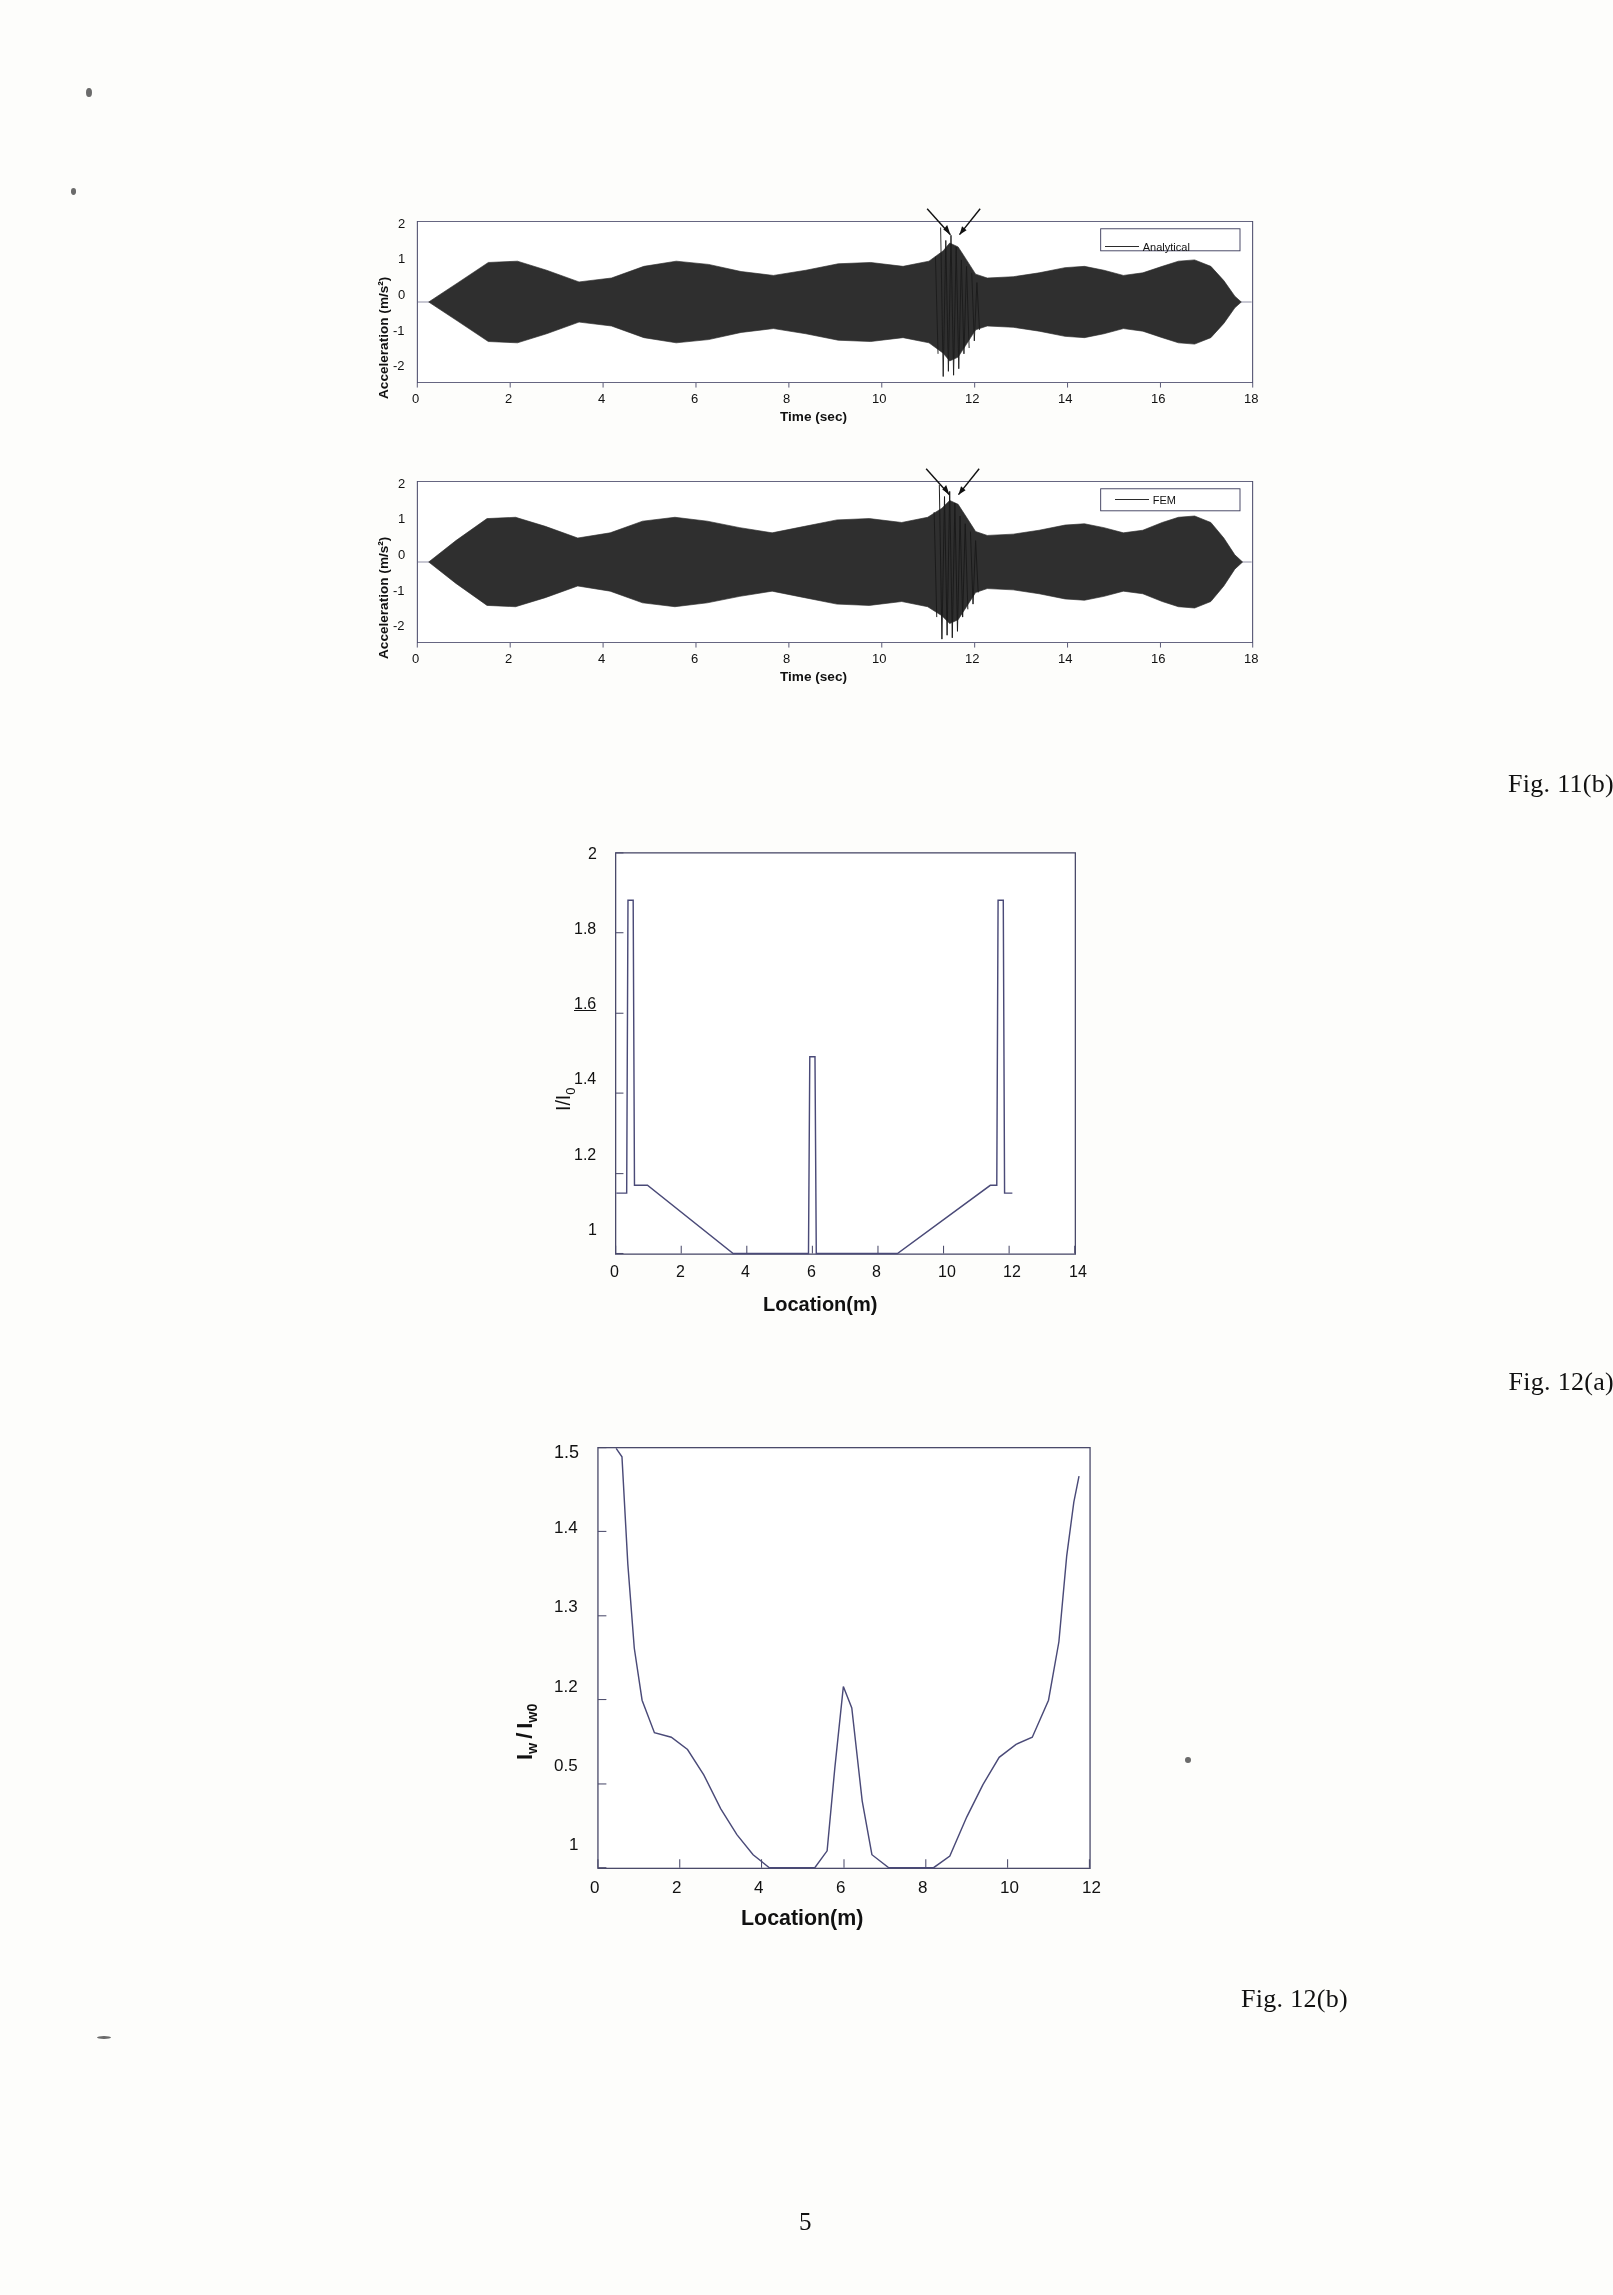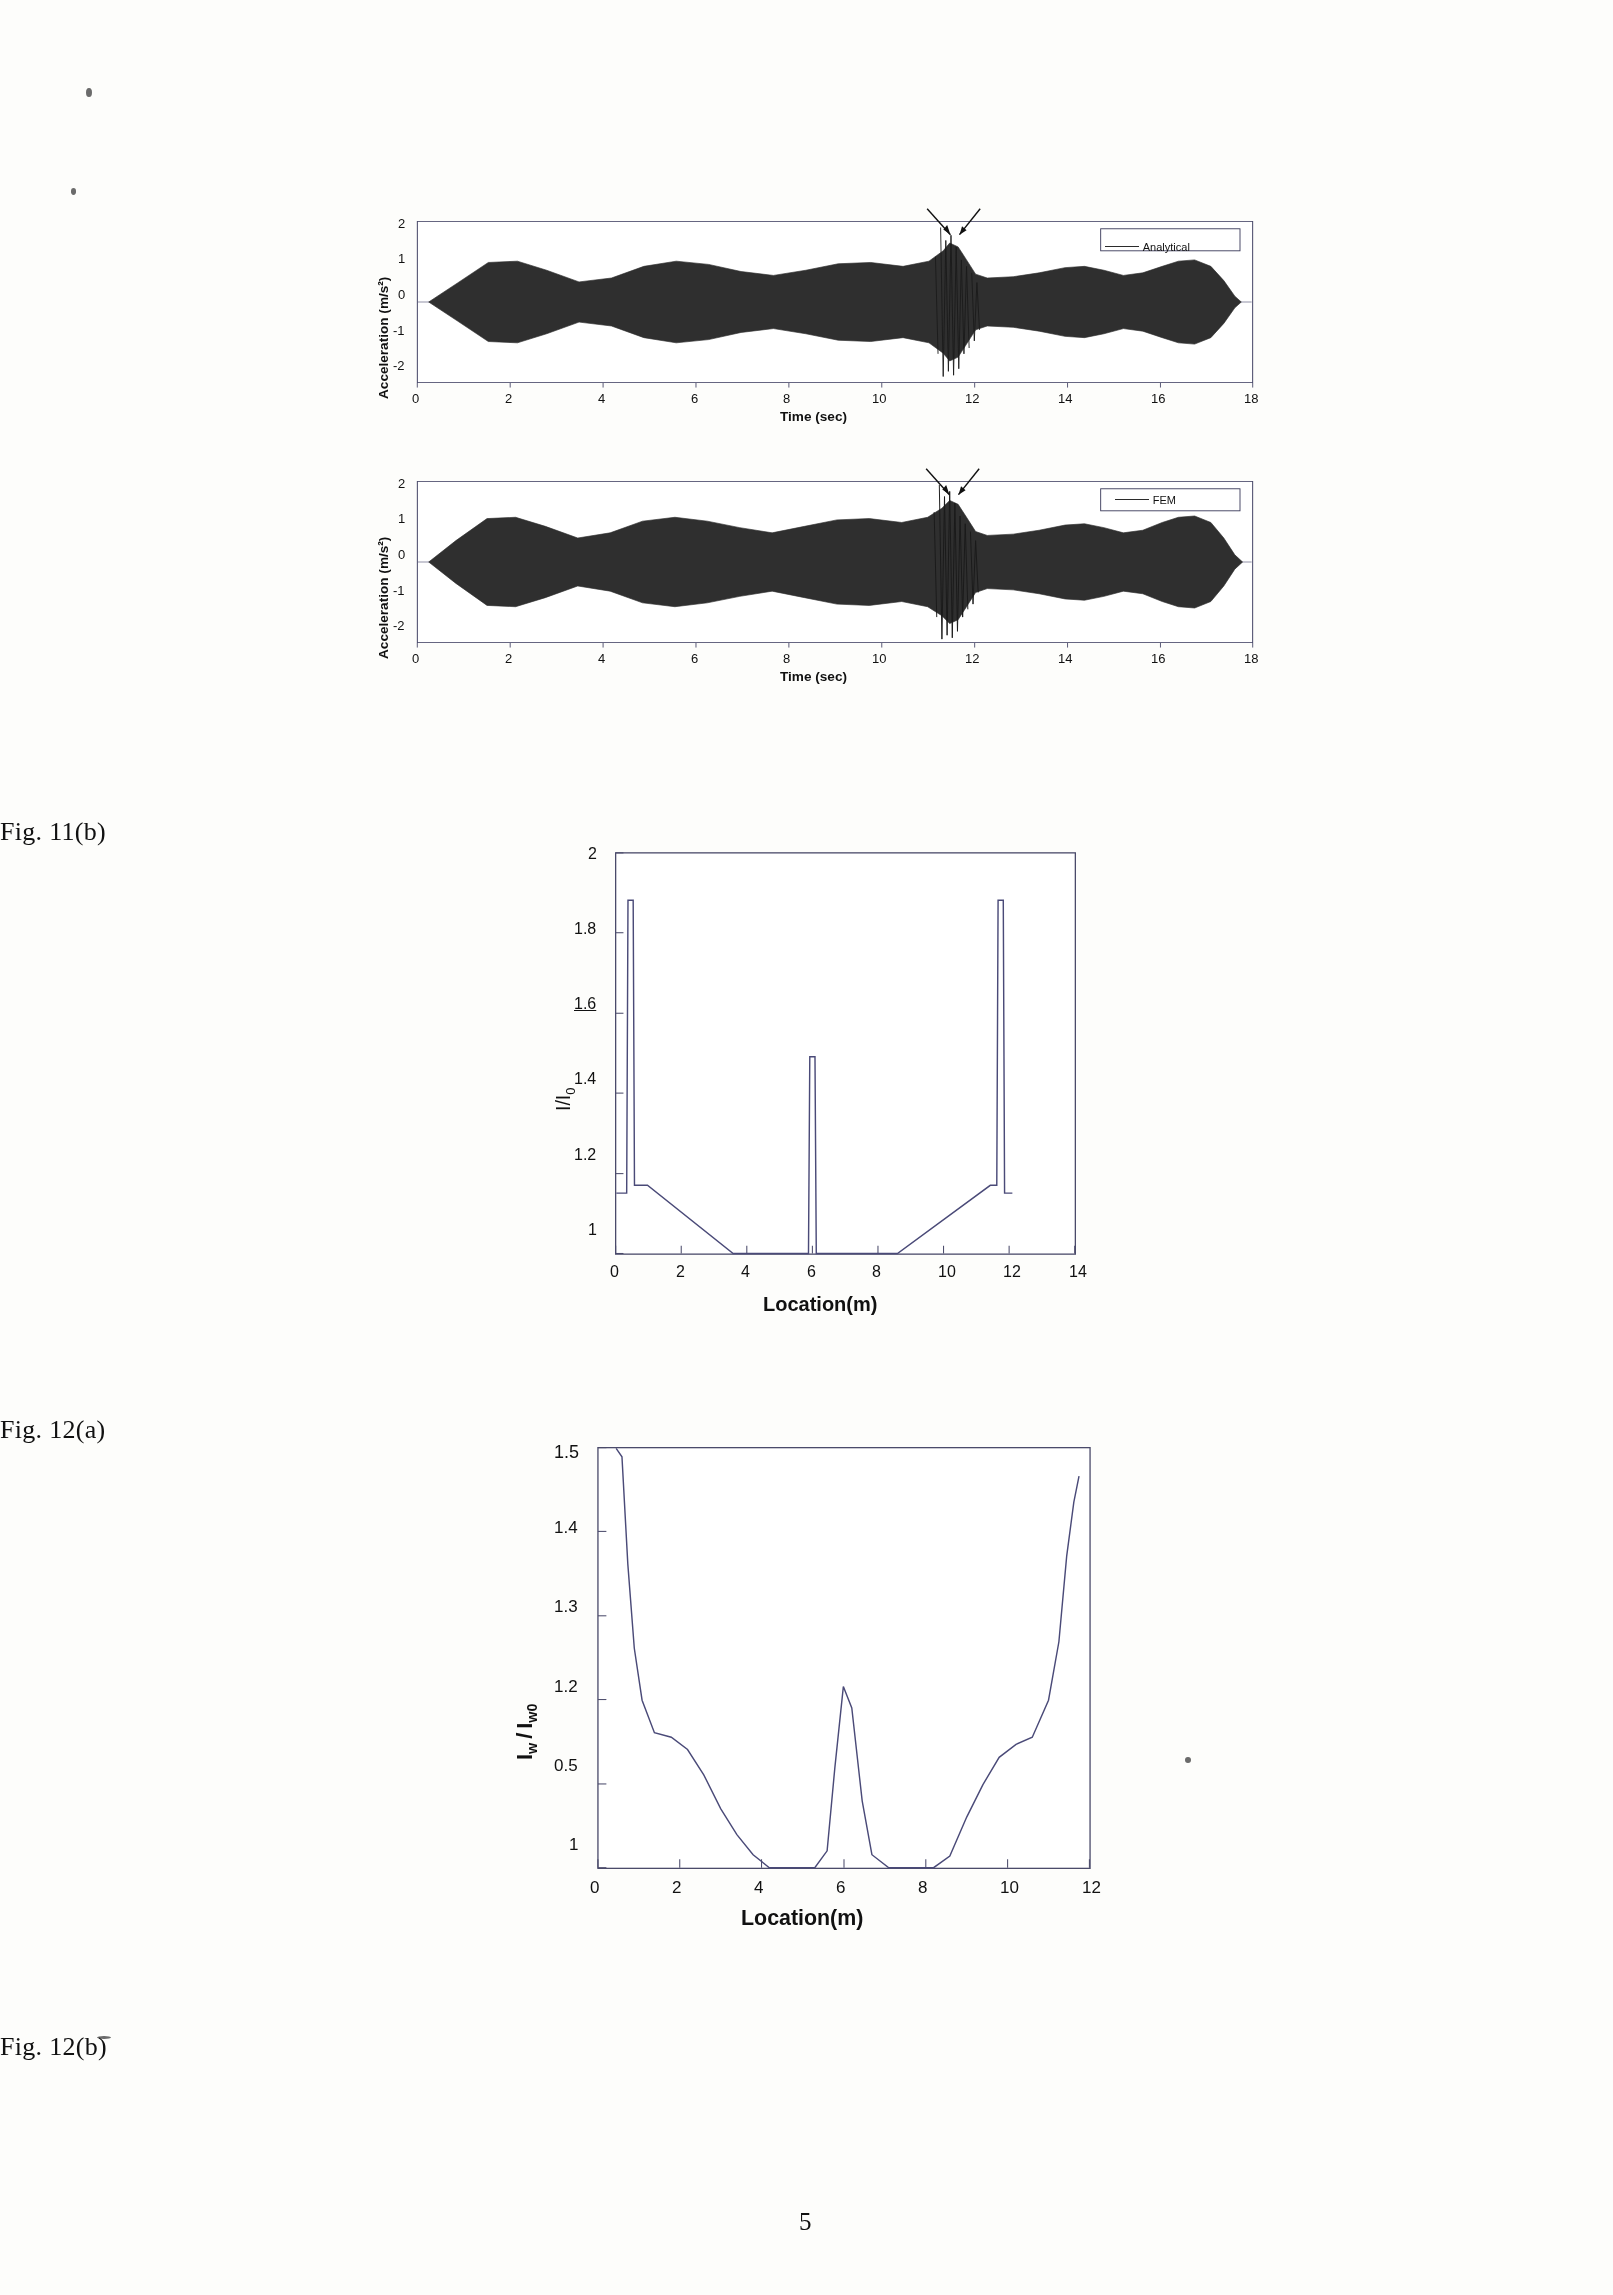--- a/index.html
+++ b/index.html
@@ -20,26 +20,25 @@
     background: #fdfdfb;
   }
   .speck {
     position: absolute;
     background: #6b6b6b;
     border-radius: 50%;
   }
 
   
   .fig-caption {
-    text-align: left;
+    text-align: right;
     font-family: "Liberation Serif", serif;
     font-size: 26px;
     color: #111;
     letter-spacing: 0.3px;
-    margin-top: 48px;
   }
 
   .plot-wrap {
     position: absolute;
   }
   .ticklabel {
     position: absolute;
     font-family: "Liberation Sans", sans-serif;
     color: #111;
     white-space: nowrap;

